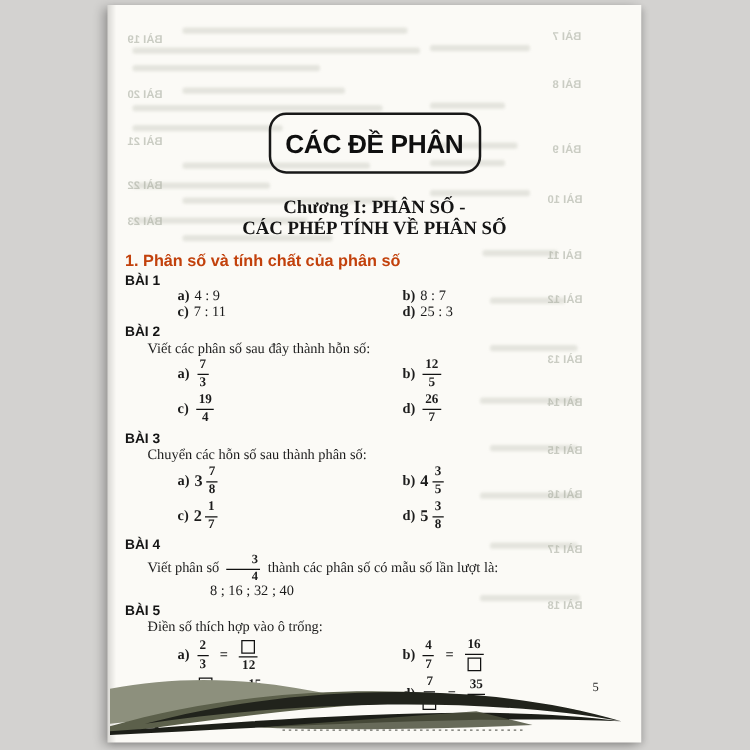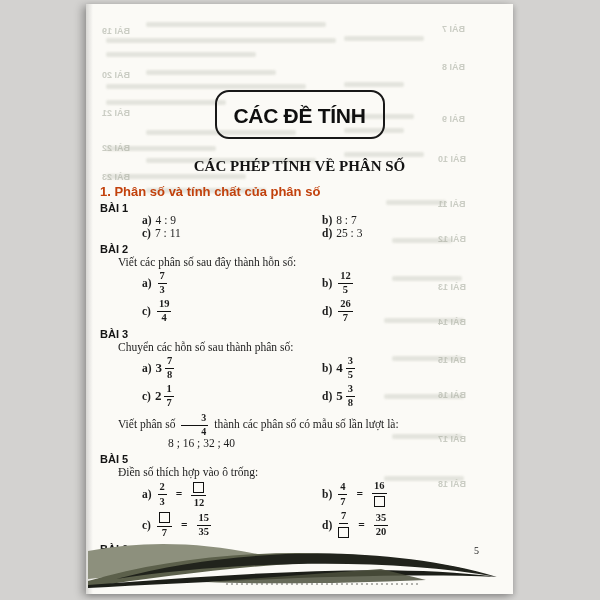--- a/index.html
+++ b/index.html
@@ -121,24 +121,25 @@
       <div class="bleed-bar" style="left: 298px; top: 314px; width: 80px;"></div>
       <div class="bleed-bar" style="left: 306px; top: 352px; width: 70px;"></div>
       <div class="bleed-bar" style="left: 298px; top: 390px; width: 80px;"></div>
       <div class="bleed-bar" style="left: 306px; top: 430px; width: 70px;"></div>
       <div class="bleed-bar" style="left: 298px; top: 472px; width: 80px;"></div>
     </div>
 
   <div class="content">
 
     <div class="part-box">
-      <div class="part-line2">CÁC ĐỀ TÍNH</div>
+      <div class="part-line2">CÁC ĐỀ PHÂN</div>
     </div>
 
     <div class="chapter">
+      <div>Chương I: PHÂN SỐ -</div>
       <div>CÁC PHÉP TÍNH VỀ PHÂN SỐ</div>
     </div>
 
     <div class="section-title">1. Phân số và tính chất của phân số</div>
 
     <div id="exercises">
         <div class="exercise">
           <div class="ex-label">BÀI 1</div>
           <div class="items two-col">
             <div class="item">
@@ -233,20 +234,21 @@
                 <span class="whole">5</span>
                 <span class="frac">
                   <span class="fn">3</span>
                   <span class="fd">8</span>
                 </span>
               </span>
             </div>
           </div>
         </div>
         <div class="exercise">
+          <div class="ex-label">BÀI 4</div>
           <div class="ex-intro intro-frac"><span class="t">Viết phân số</span> <span class="frac">
               <span class="fn">3</span>
               <span class="fd">4</span>
             </span> <span class="t">thành các phân số có mẫu số lần lượt là:</span></div>
           <div class="items single">
             <div class="item">
               <span class="t">8 ; 16 ; 32 ; 40</span>
             </div>
           </div>
         </div>

